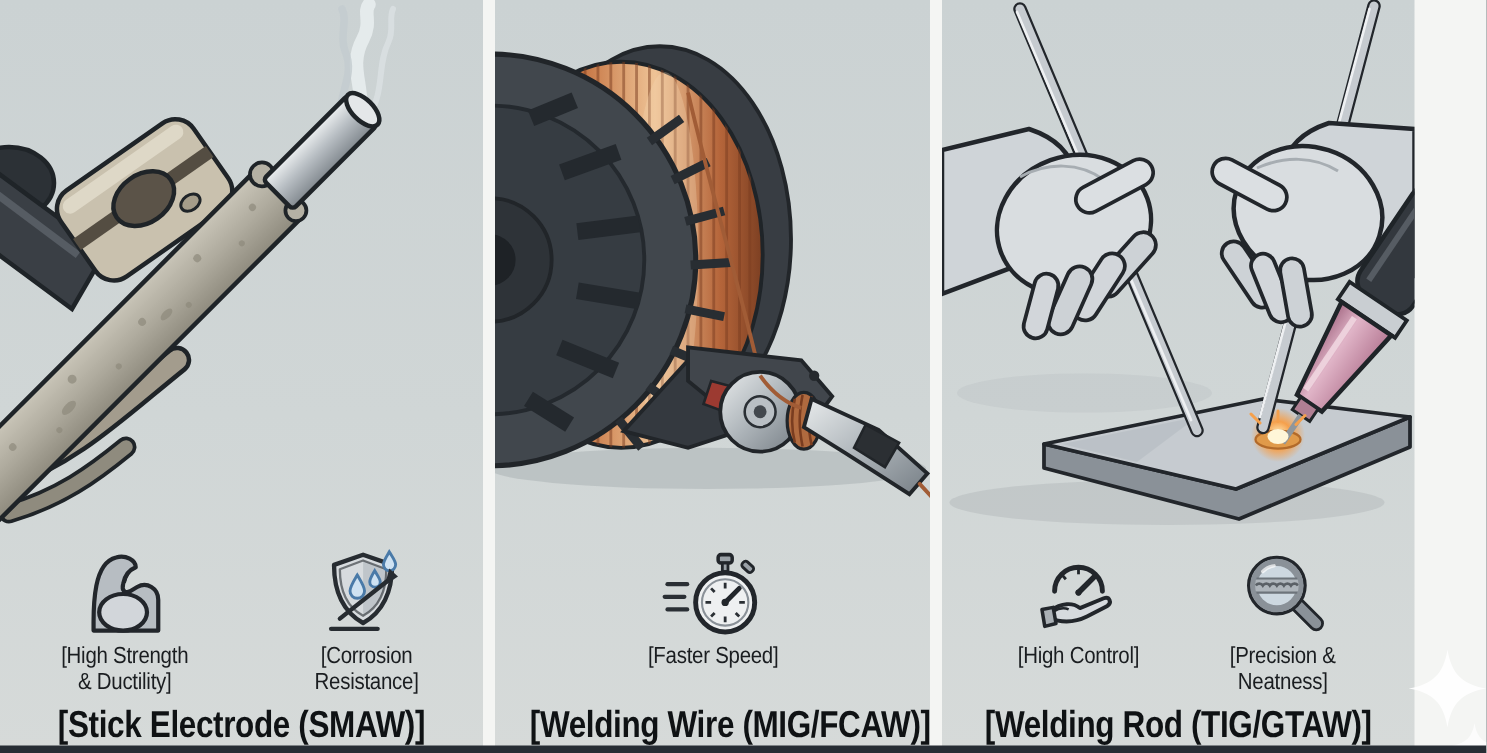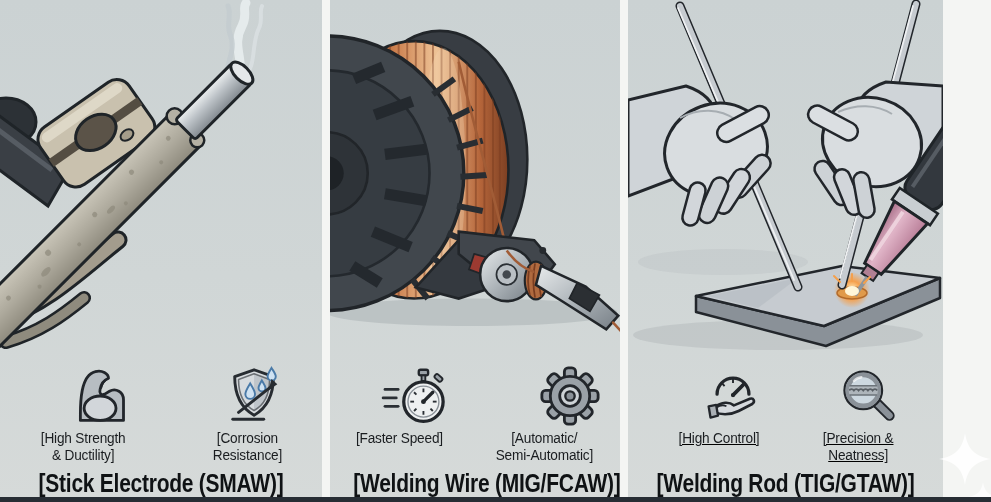--- a/index.html
+++ b/index.html
@@ -8,22 +8,22 @@
   .panel{position:relative;height:100%;
          background:linear-gradient(180deg,#cbd2d3 0%,#d0d6d6 55%,#d6dad9 100%);}
   .panel.p1{width:322px}
   .panel.p2{width:290px}
   .panel.p3{width:315px}
   .divider{width:8px;background:#f4f5f3;}
   .illustration{position:absolute;top:0;left:0;right:0;height:362px;}
   .illustration svg{display:block;width:100%;height:100%;}
   .features{position:absolute;left:0;right:0;top:364px;display:flex;
             justify-content:space-around;align-items:flex-start;}
-  .p3 .features{justify-content:center;gap:48px;text-decoration:underline;}
-  .feature{display:flex;flex-direction:column;align-items:flex-end;min-width:86px;}
+  .p3 .features{justify-content:center;gap:48px;}
+  .feature{display:flex;flex-direction:column;align-items:center;min-width:86px;}
   .icon{height:62px;display:flex;align-items:flex-end;justify-content:center;}
   .feature-label{display:block;margin-top:3px;font-size:15.5px;line-height:1.12;
             color:#1a1d20;text-align:center;white-space:pre-line;
             transform:scaleX(.88);transform-origin:center;letter-spacing:-.2px;}
   .panel-title{position:absolute;left:0;right:0;bottom:4px;margin:0;text-align:center;
             font-size:25px;font-weight:bold;color:#0f1214;white-space:nowrap;
             transform:scaleX(.84);transform-origin:center;letter-spacing:-.3px;}
   .bottom-bar{position:absolute;left:0;right:0;bottom:0;height:5px;background:#272d34;z-index:6;}
   .sparkle{position:absolute;z-index:5;filter:blur(.4px);}
   .sparkle.big{left:939px;top:433px;}
@@ -249,39 +249,20 @@
                 <path d="M55,28 L52.5,30.5"></path>
                 <path d="M35,48 L37.5,45.5"></path>
                 <path d="M55,48 L52.5,45.5"></path>
             </g>
             <path d="M45,38 L55,28" stroke="#22262b" stroke-width="3.5" stroke-linecap="round"></path>
             <circle cx="45" cy="38" r="2.6" fill="#22262b"></circle>
           </svg>
         </span>
         <span class="feature-label">[Faster Speed]</span>
       </div>
-      <div class="feature">
-        <span class="icon">
-          <svg width="60" height="60" viewBox="0 0 64 64">
-            <g transform="translate(32,32)">
-              <g fill="#9aa1a7" stroke="#22262b" stroke-width="3">
-                <rect x="-6" y="-30" width="12" height="60" rx="4"></rect>
-                <rect x="-6" y="-30" width="12" height="60" rx="4" transform="rotate(45)"></rect>
-                <rect x="-6" y="-30" width="12" height="60" rx="4" transform="rotate(90)"></rect>
-                <rect x="-6" y="-30" width="12" height="60" rx="4" transform="rotate(135)"></rect>
-                <circle r="21"></circle>
-              </g>
-              <circle r="11" fill="#cdd2d6" stroke="#22262b" stroke-width="3"></circle>
-              <circle r="5" fill="#8a9198" stroke="#22262b" stroke-width="2.5"></circle>
-            </g>
-          </svg>
-        </span>
-        <span class="feature-label">[Automatic/
-Semi-Automatic]</span>
-      </div>
     </div>
     <h2 class="panel-title">[Welding Wire (MIG/FCAW)]</h2>
   </section>
 
   <div class="divider"></div>
 
   <section class="panel p3">
     <div class="illustration">
       <svg viewBox="0 0 315 362">
         <defs>

